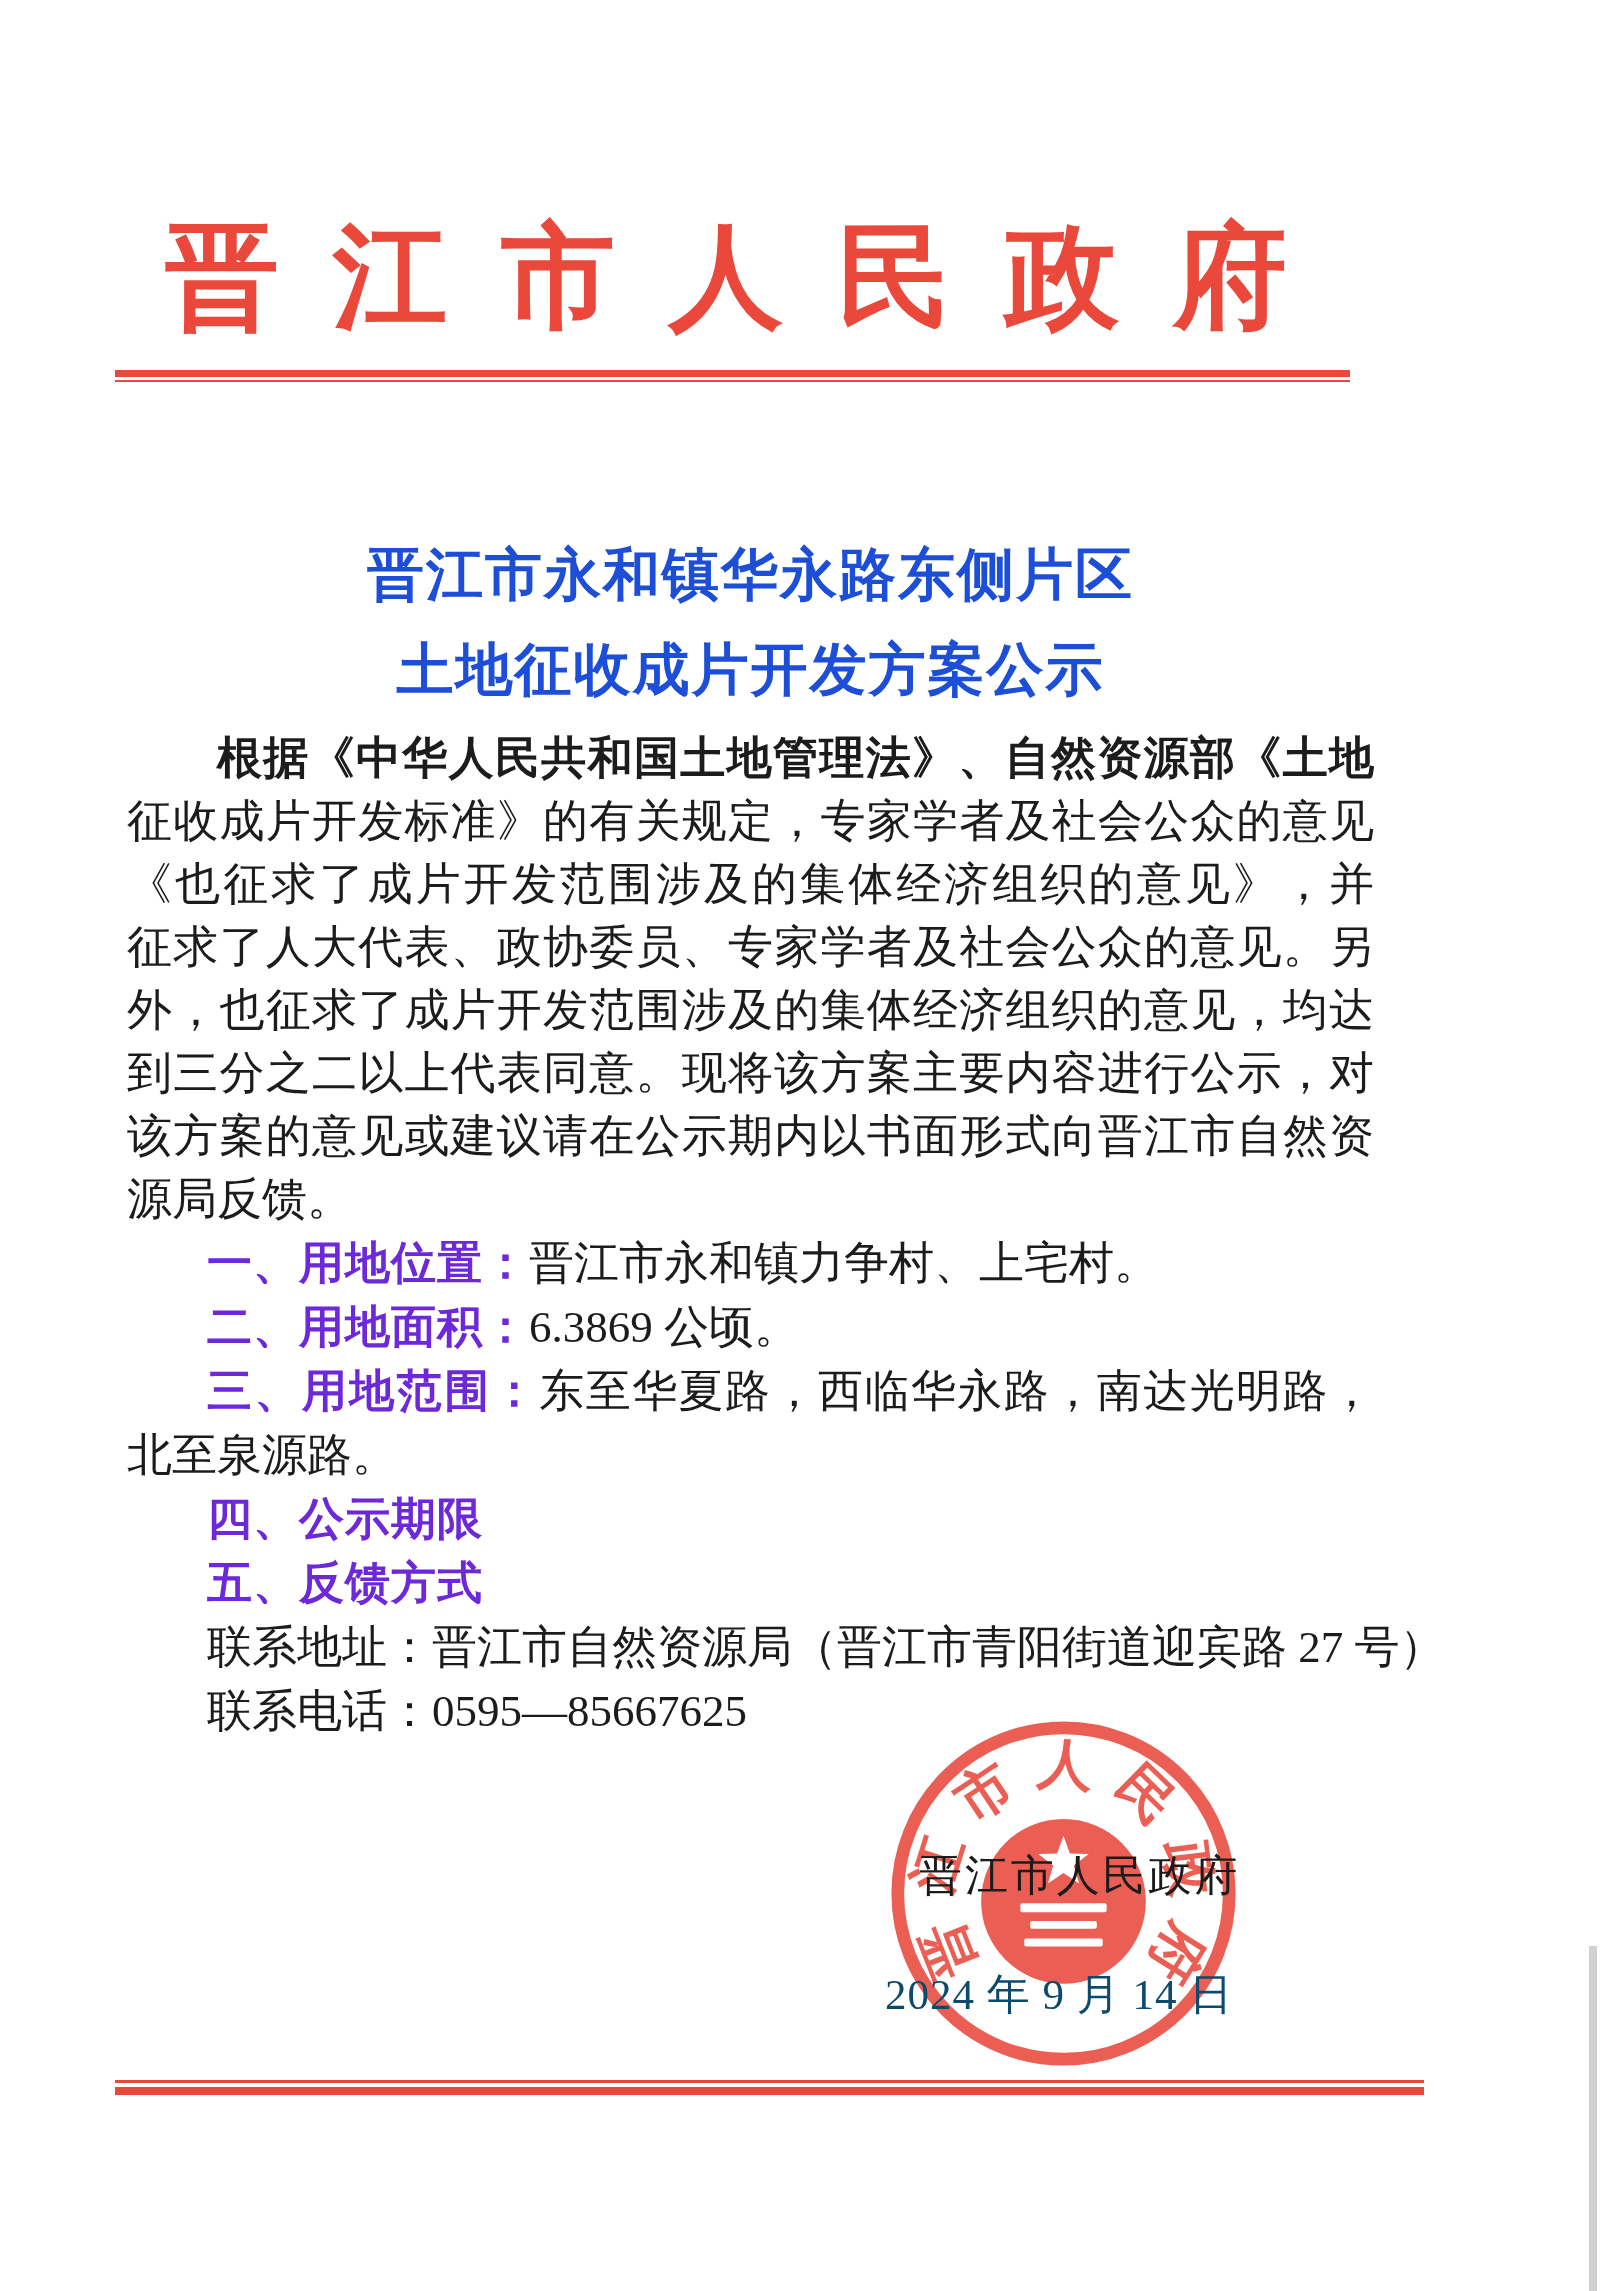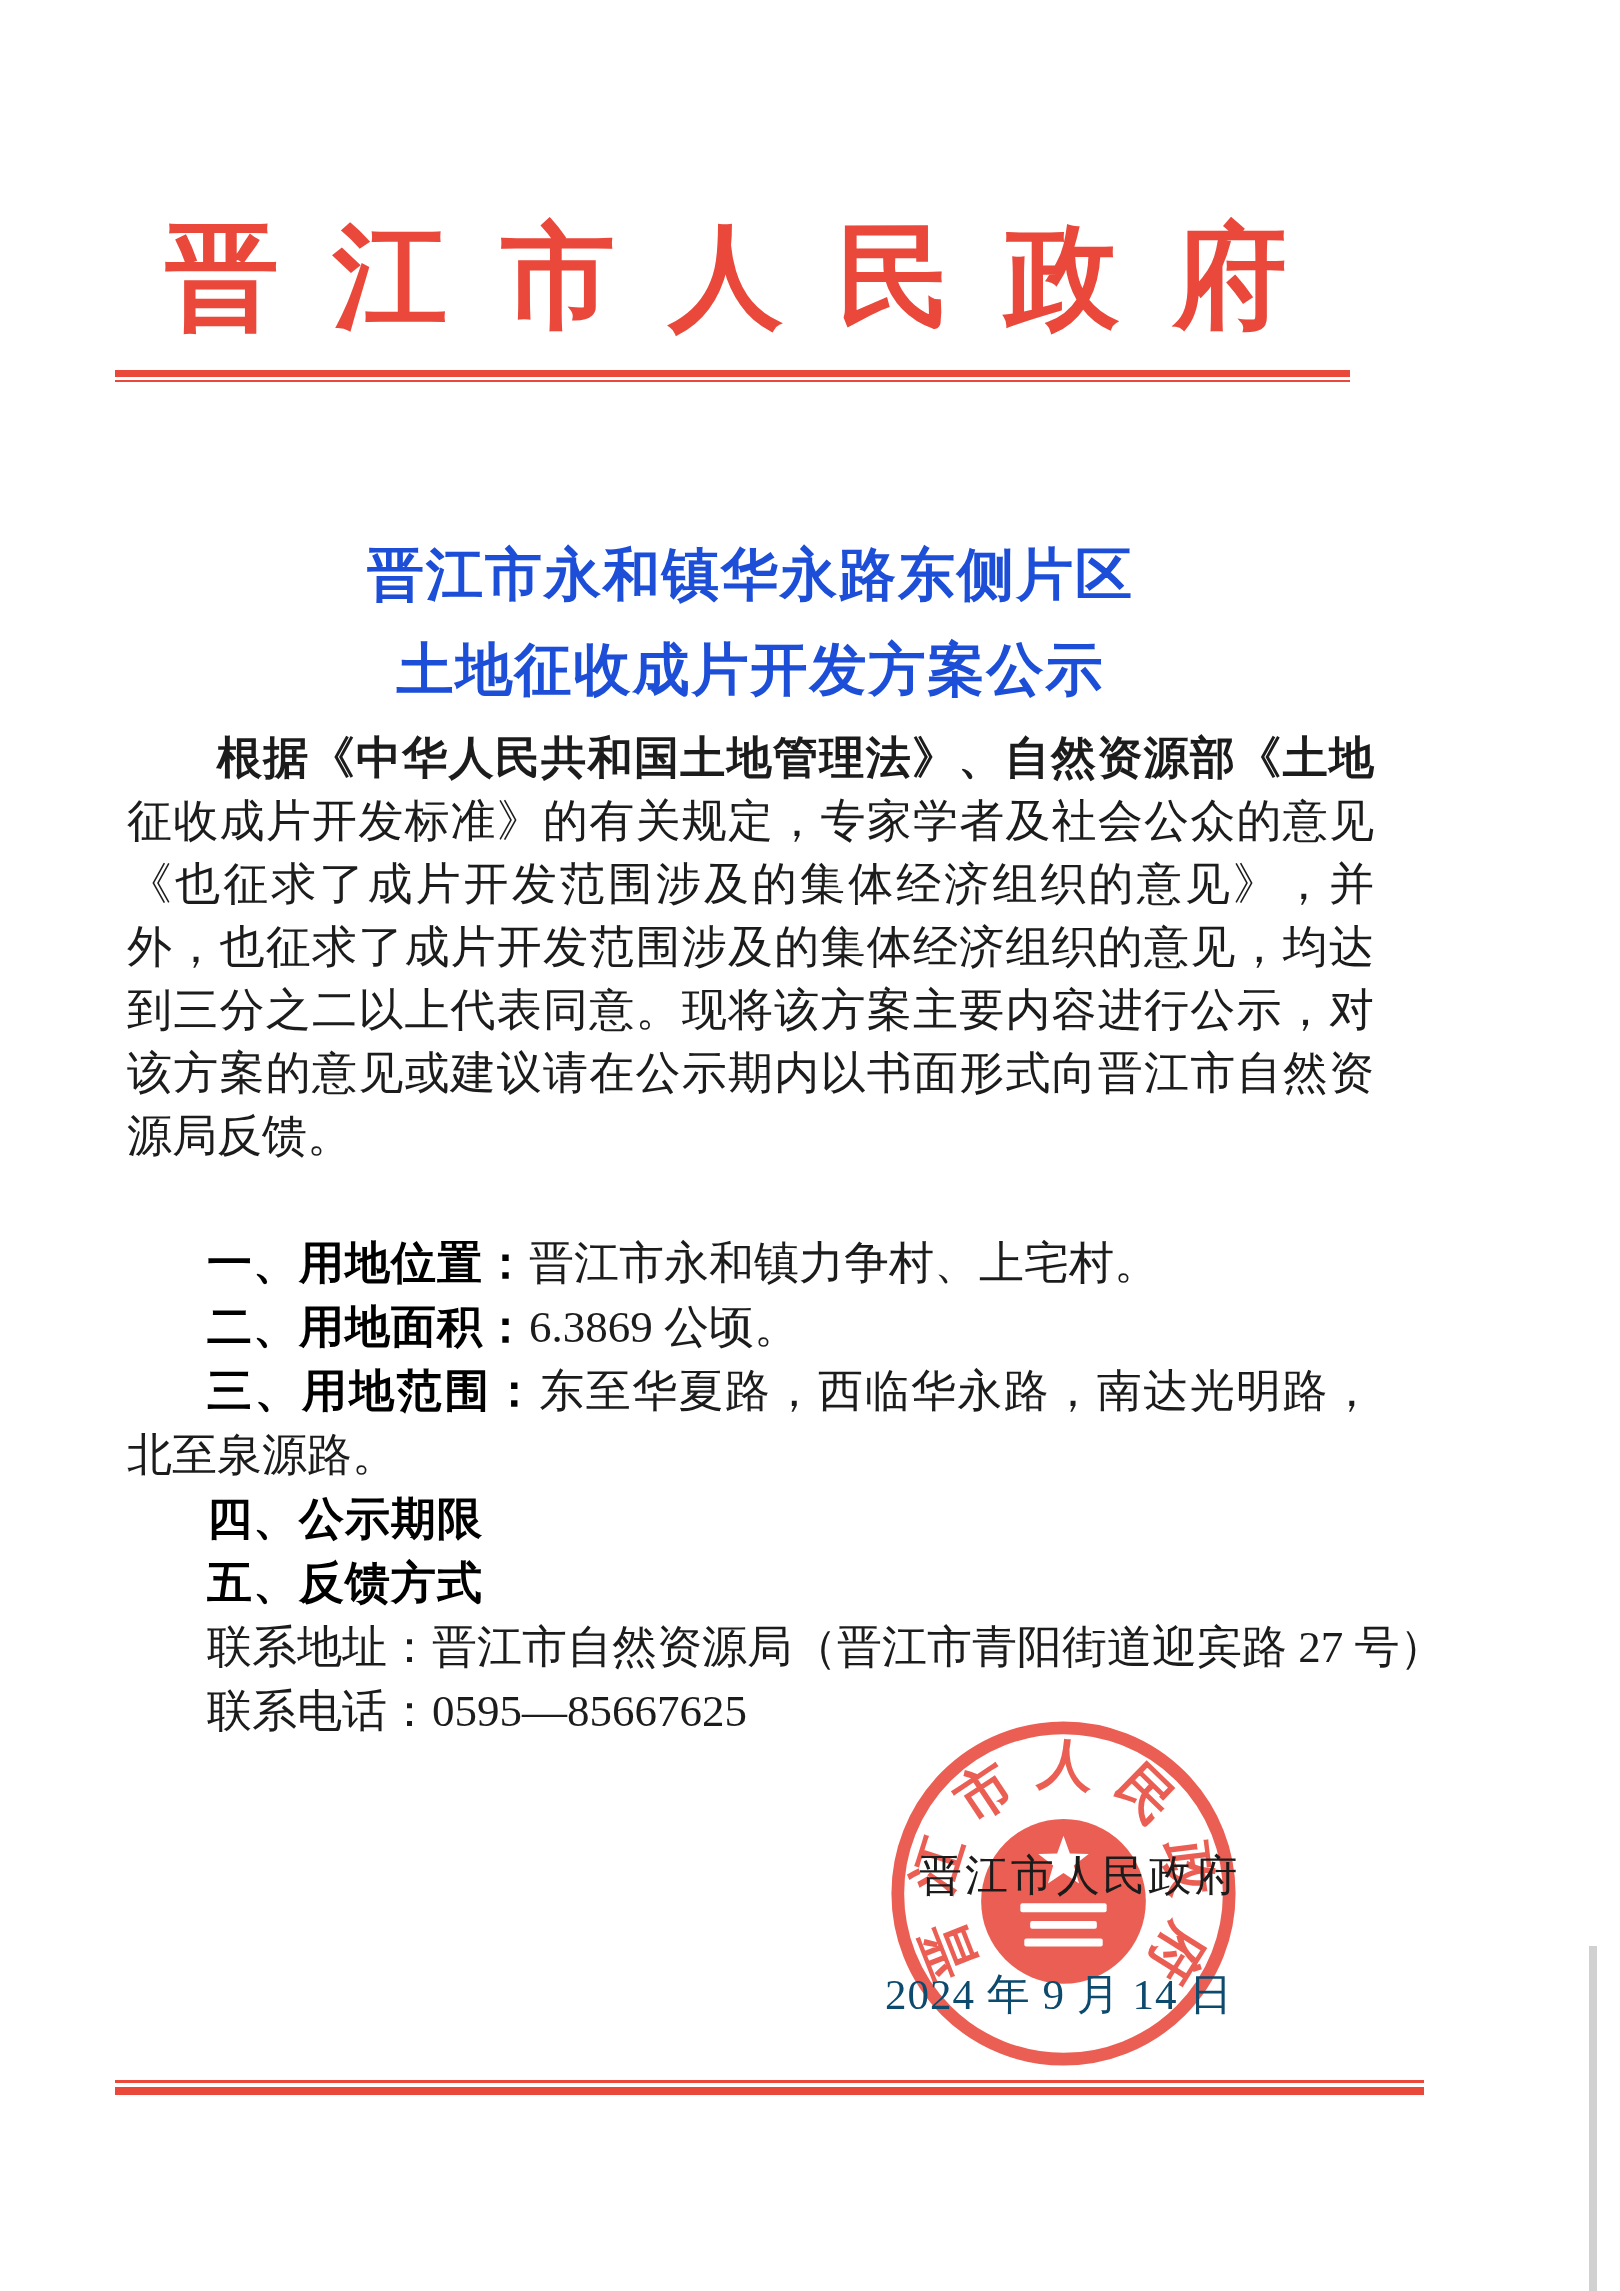--- a/index.html
+++ b/index.html
@@ -45,21 +45,21 @@
   }
   .tline{white-space:normal;}
   .tline.fill{text-align:justify;text-align-last:justify;text-justify:inter-character;}
   .tline.indent{padding-left:90px;}
   .tline.indent.fill{padding-left:0;text-indent:90px;font-weight:bold;}
   .item-line{white-space:nowrap;}
   .item-line.indent{padding-left:80px;}
   .item-line.fill{white-space:normal;text-align:justify;text-align-last:justify;text-justify:inter-character;padding-left:0;text-indent:80px;}
   .item-label{
     font-family:"Liberation Sans","DejaVu Sans",sans-serif;
-    font-weight:700;letter-spacing:1px;color:#000000;
+    font-weight:700;letter-spacing:1px;color:#6d28d9;
   }
   
   .sig-agency{
     position:absolute;left:919px;top:1847px;
     font-size:43px;letter-spacing:2.9px;color:#1b1b1b;white-space:nowrap;z-index:4;
   }
   .sig-date{
     position:absolute;left:885px;top:1966px;
     font-size:43px;letter-spacing:1px;color:#0c4a6e;white-space:nowrap;z-index:4;
   }
@@ -97,20 +97,21 @@
 
   <div class="doc-title">
     <div>晋江市永和镇华永路东侧片区</div>
     <div>土地征收成片开发方案公示</div>
   </div>
 
   <div class="paragraph" id="paragraph">
       <div class="tline indent fill">根据《中华人民共和国土地管理法》、自然资源部《土地</div>
       <div class="tline fill">征收成片开发标准》的有关规定，专家学者及社会公众的意见</div>
       <div class="tline fill">《也征求了成片开发范围涉及的集体经济组织的意见》，并</div>
+      <div class="tline fill">征求了人大代表、政协委员、专家学者及社会公众的意见。另</div>
       <div class="tline fill">外，也征求了成片开发范围涉及的集体经济组织的意见，均达</div>
       <div class="tline fill">到三分之二以上代表同意。现将该方案主要内容进行公示，对</div>
       <div class="tline fill">该方案的意见或建议请在公示期内以书面形式向晋江市自然资</div>
       <div class="tline">源局反馈。</div>
     </div>
 
   <div class="items" id="items">
       <div class="item-line indent"><span class="item-label">一、用地位置：</span><span>晋江市永和镇力争村、上宅村。</span></div>
       <div class="item-line indent"><span class="item-label">二、用地面积：</span><span>6.3869 公顷。</span></div>
       <div class="item-line indent fill"><span class="item-label">三、用地范围：</span><span>东至华夏路，西临华永路，南达光明路，</span></div>

